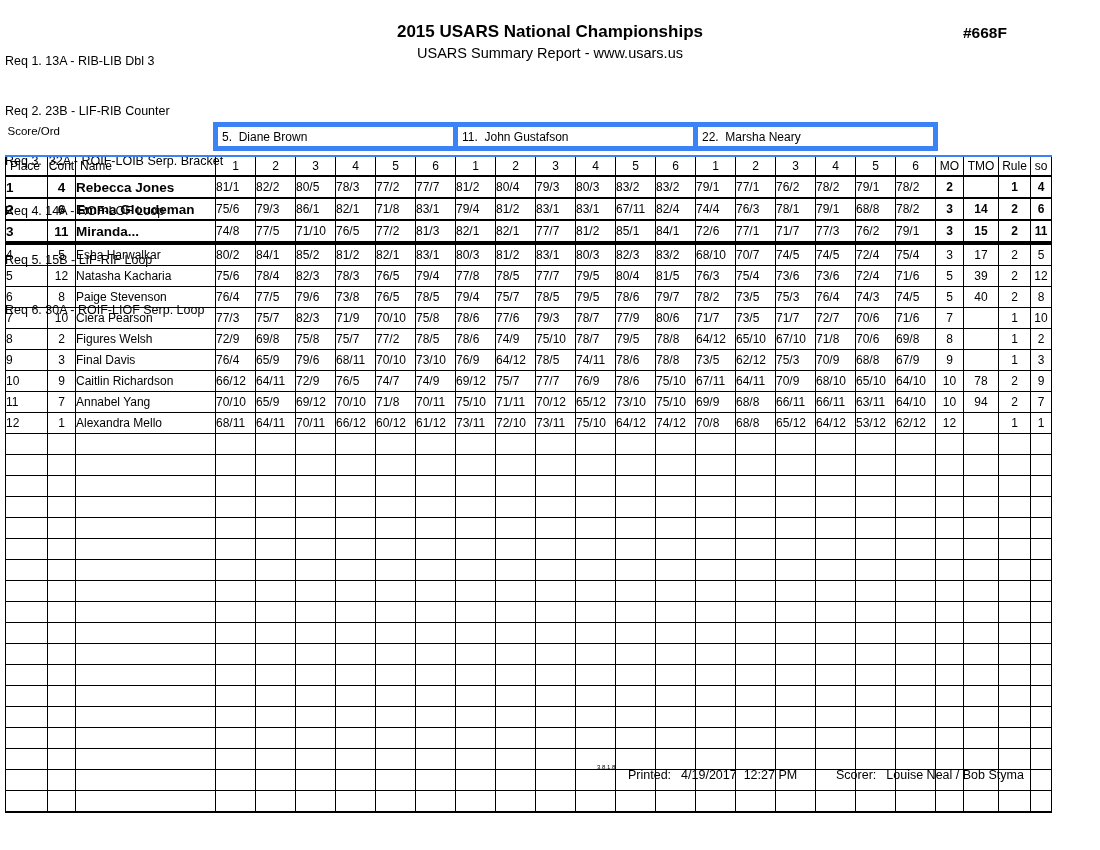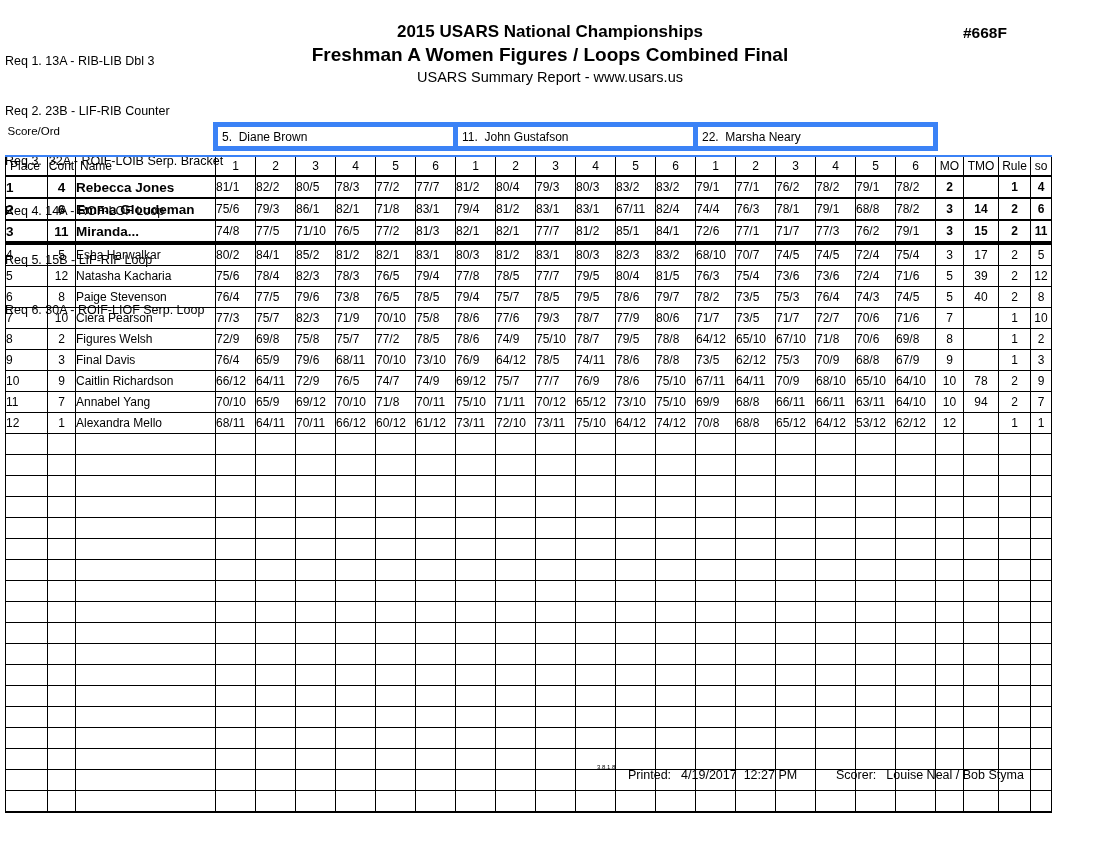--- a/index.html
+++ b/index.html
@@ -53,21 +53,20 @@
   <div>Req 1. 13A - RIB-LIB Dbl 3</div>
   <div>Req 2. 23B - LIF-RIB Counter</div>
   <div>Req 3.  32A - ROIF-LOIB Serp. Bracket</div>
   <div>Req 4. 14A - ROF-LOF Loop</div>
   <div>Req 5. 15B - LIF-RIF Loop</div>
   <div>Req 6. 30A - ROIF-LIOF Serp. Loop</div>
 </div>
 
 <div class="title-block">
   <div class="title-main">2015 USARS National Championships</div>
-  <div class="title-event">Freshman A Women Figures / Loops Combined Final</div>
   <div class="title-report">USARS Summary Report - www.usars.us</div>
 </div>
 
 <div class="event-code">#668F</div>
 
 <table class="score-table">
   <colgroup>
       <col style="width: 42px;">
       <col style="width: 28px;">
       <col style="width: 140px;">

